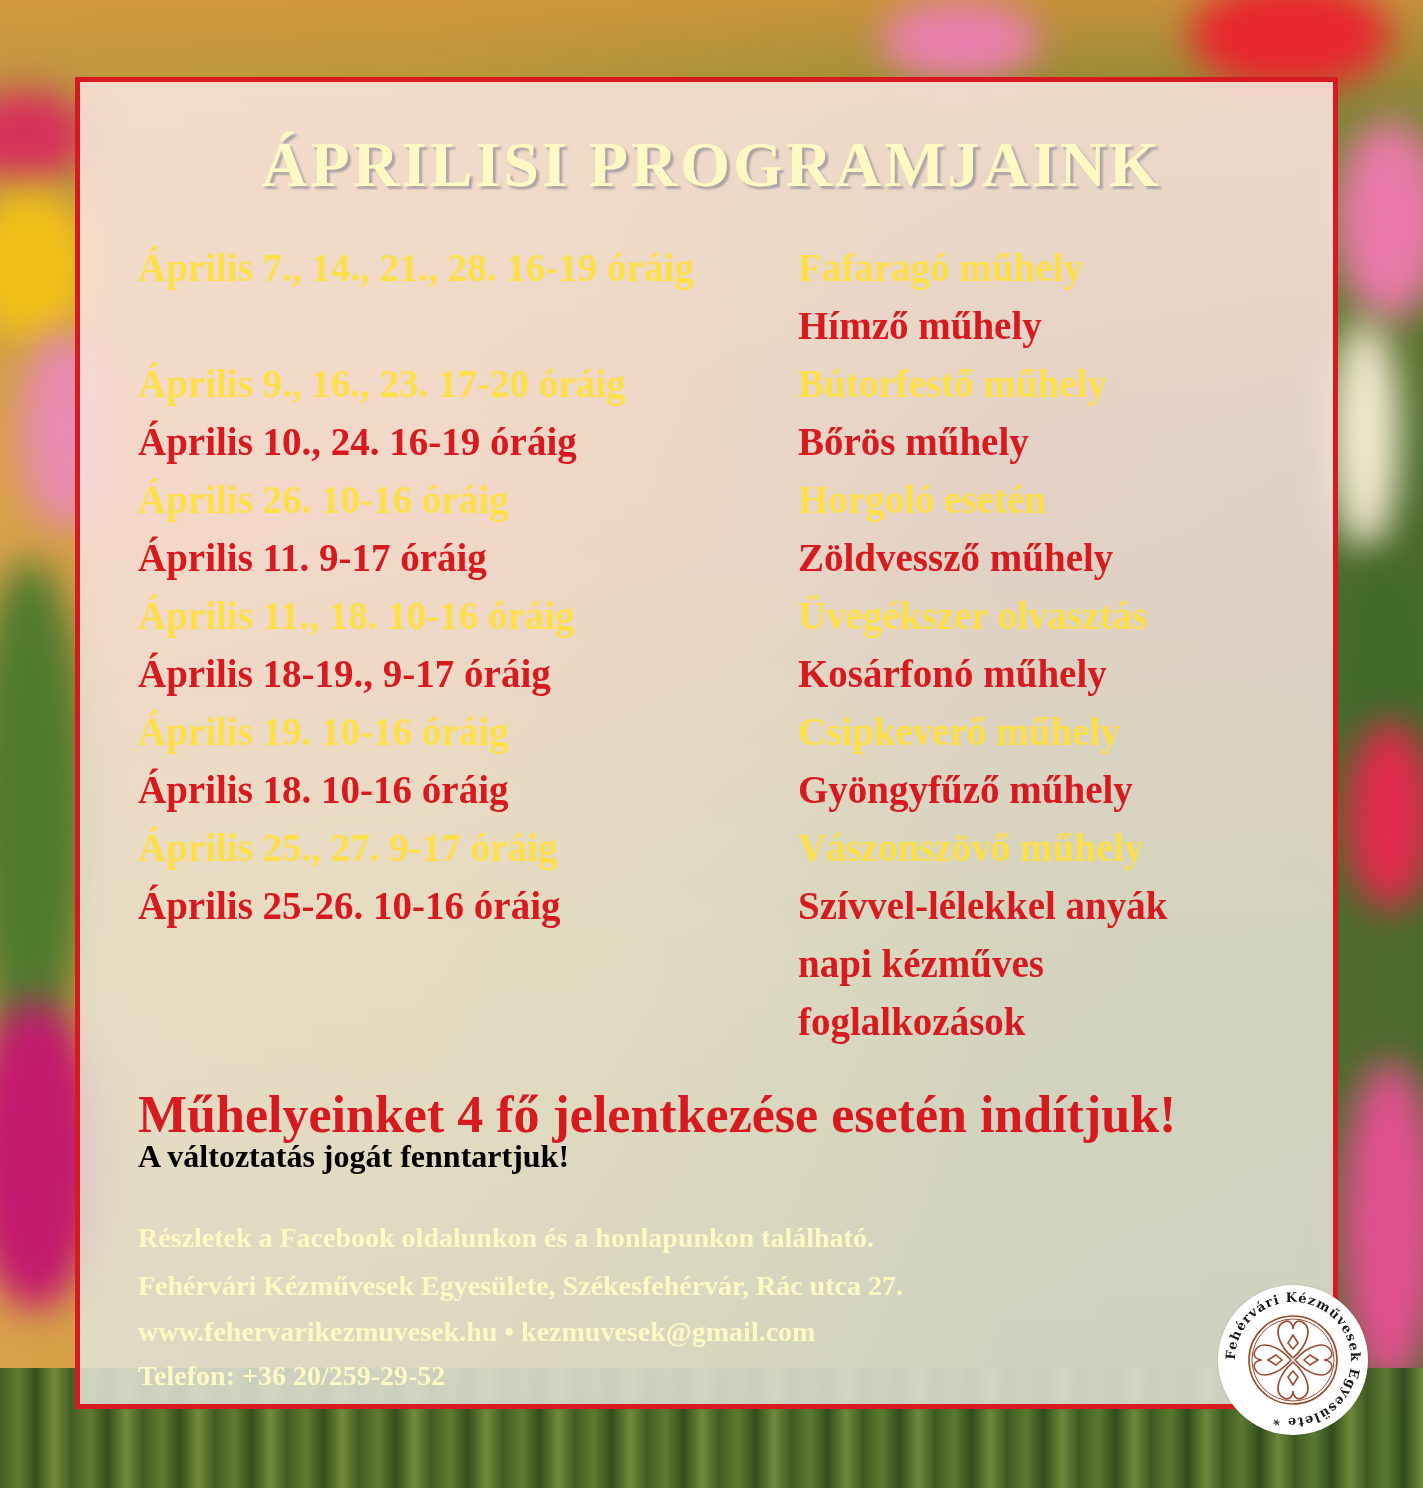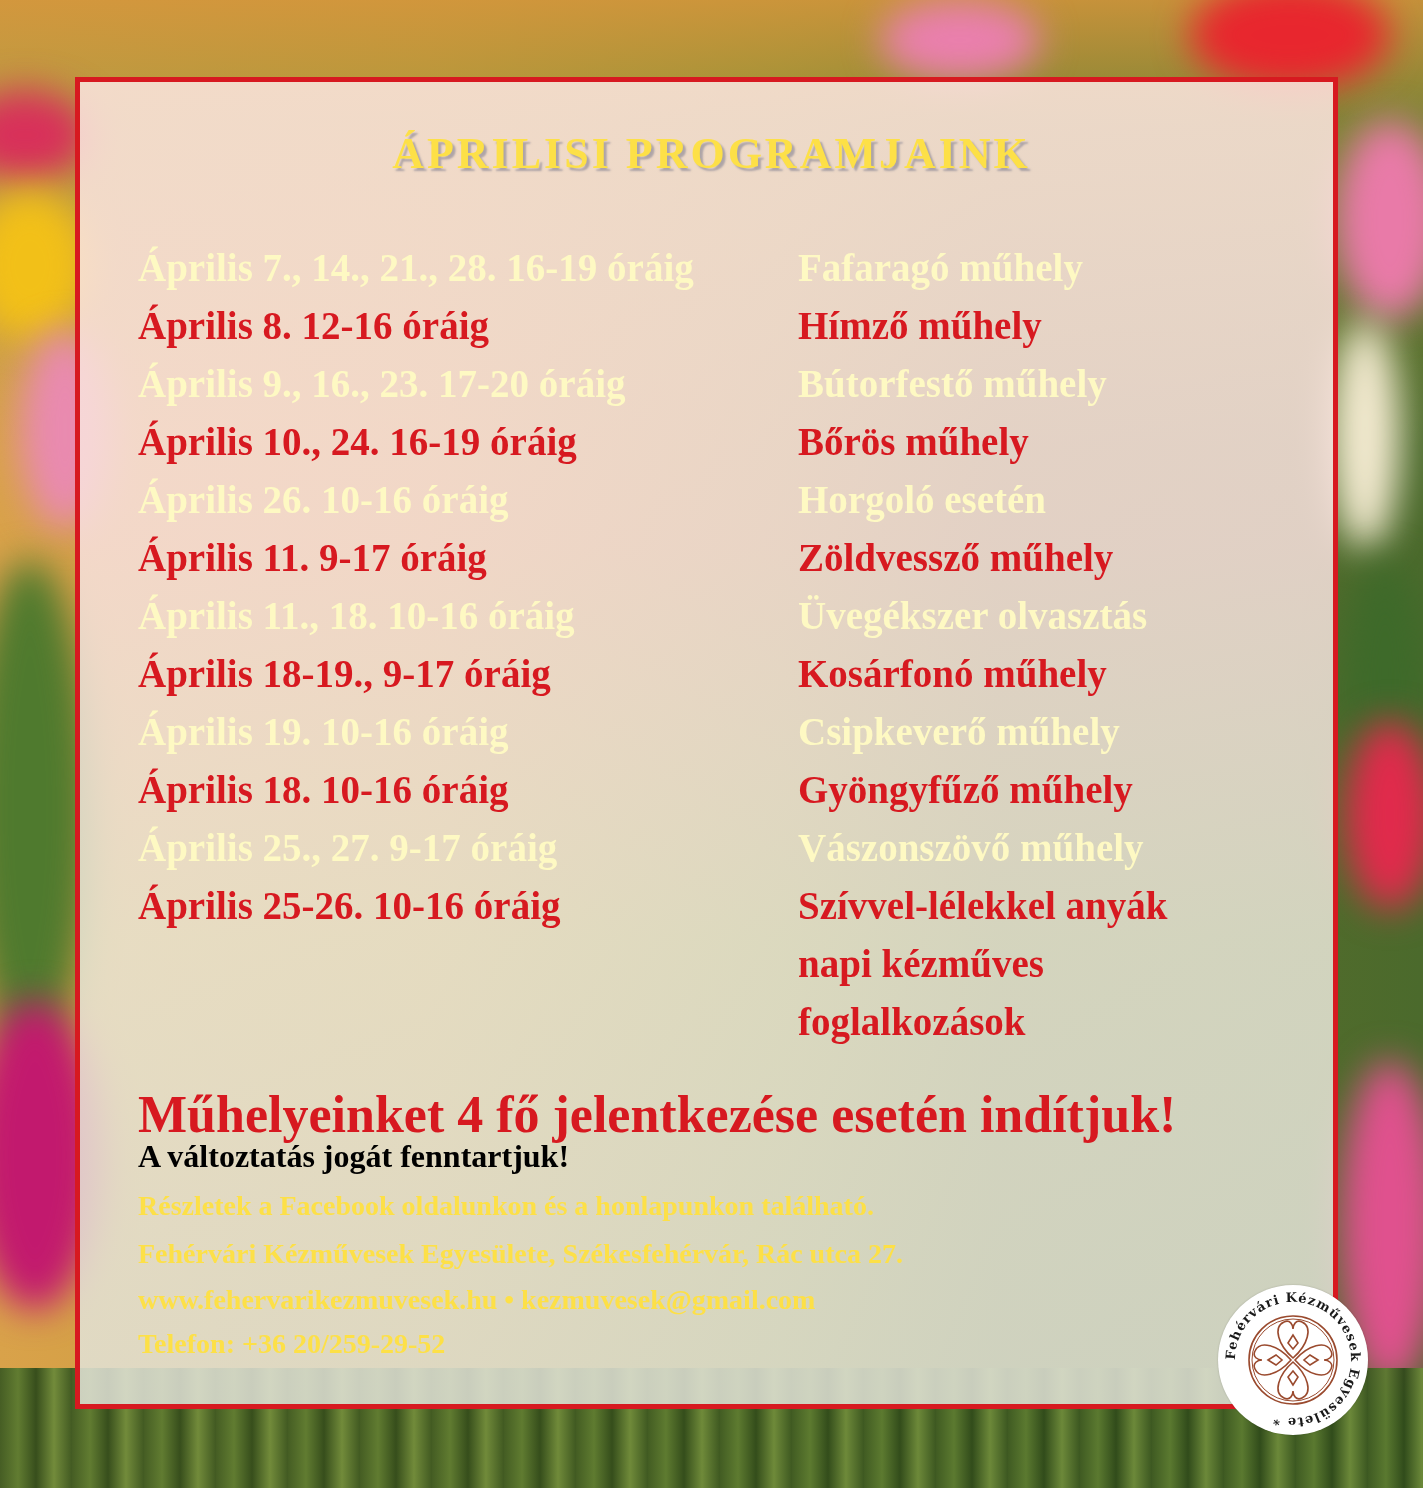--- a/index.html
+++ b/index.html
@@ -22,33 +22,33 @@
     opacity:0.95;
   }
   .panel {
     position:absolute; left:75px; top:77px; width:1253px; height:1322px;
     border:5px solid #d71920;
     background:
       linear-gradient(180deg, rgba(250,228,220,0.88) 0%, rgba(248,225,222,0.86) 35%, rgba(235,232,218,0.84) 65%, rgba(225,226,215,0.86) 100%);
   }
   .title {
     position:absolute; left:0; right:0; top:128px; text-align:center;
-    font-size:44px; font-weight:bold; letter-spacing:3px; color:#fde047;
+    font-size:64px; font-weight:bold; letter-spacing:3px; color:#fef9c3;
     text-shadow: 3px 3px 2px rgba(120,120,140,0.55);
   }
   .rows { position:absolute; left:138px; top:243px; }
   .row { position:absolute; left:0; height:58px; width:1150px; font-size:39px; font-weight:bold; line-height:50px; white-space:nowrap; }
   .row .when { position:absolute; left:0; }
   .row .what { position:absolute; left:660px; }
-  .black { color:#fef9c3; }
+  .black { color:#fde047; }
   .red { color:#d71920; }
   .extra { position:absolute; left:798px; font-size:39px; font-weight:bold; color:#d71920; line-height:50px; white-space:nowrap; }
   .notice1 { position:absolute; left:138px; top:1085px; font-size:52px; font-weight:bold; color:#d71920; white-space:nowrap; }
   .notice2 { position:absolute; left:138px; top:1138px; font-size:32px; font-weight:bold; color:#000000; white-space:nowrap; }
-  .info { position:absolute; left:138px; font-size:28px; font-weight:bold; color:#fde047; white-space:nowrap; }
+  .info { position:absolute; left:138px; font-size:28px; font-weight:bold; color:#fef9c3; white-space:nowrap;margin-top:32px; }
   .logo {
     position:absolute; left:1218px; top:1285px; width:150px; height:150px; border-radius:50%;
     background:#ffffff; box-shadow:0 0 2px rgba(0,0,0,0.2);
   }
   .logo svg { position:absolute; left:0; top:0; }
 </style>
 </head>
 <body>
 
 <div class="bg">
@@ -71,21 +71,20 @@
 <div class="panel"></div>
 
 <div class="title">ÁPRILISI PROGRAMJAINK</div>
 
 <div class="rows">
   <div class="row black" style="top:0px;">
     <span class="when">Április 7., 14., 21., 28. 16-19 óráig</span>
     <span class="what">Fafaragó műhely</span>
   </div>
   <div class="row red" style="top:58px;">
-    <span class="when">Április 8. 12-16 óráig</span>
     <span class="what">Hímző műhely</span>
   </div>
   <div class="row black" style="top:116px;">
     <span class="when">Április 9., 16., 23. 17-20 óráig</span>
     <span class="what">Bútorfestő műhely</span>
   </div>
   <div class="row red" style="top:174px;">
     <span class="when">Április 10., 24. 16-19 óráig</span>
     <span class="what">Bőrös műhely</span>
   </div>

